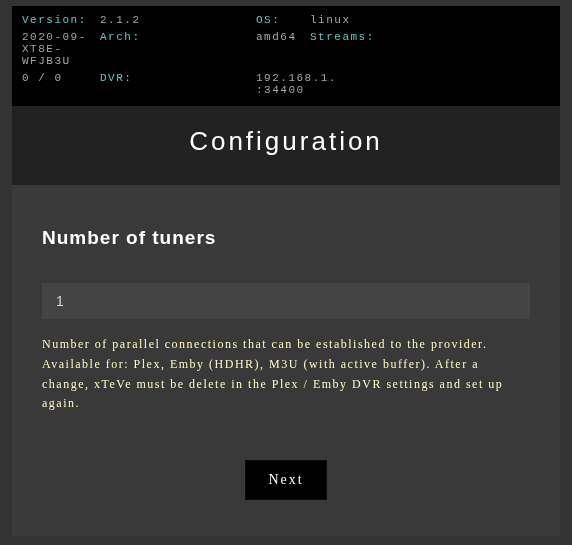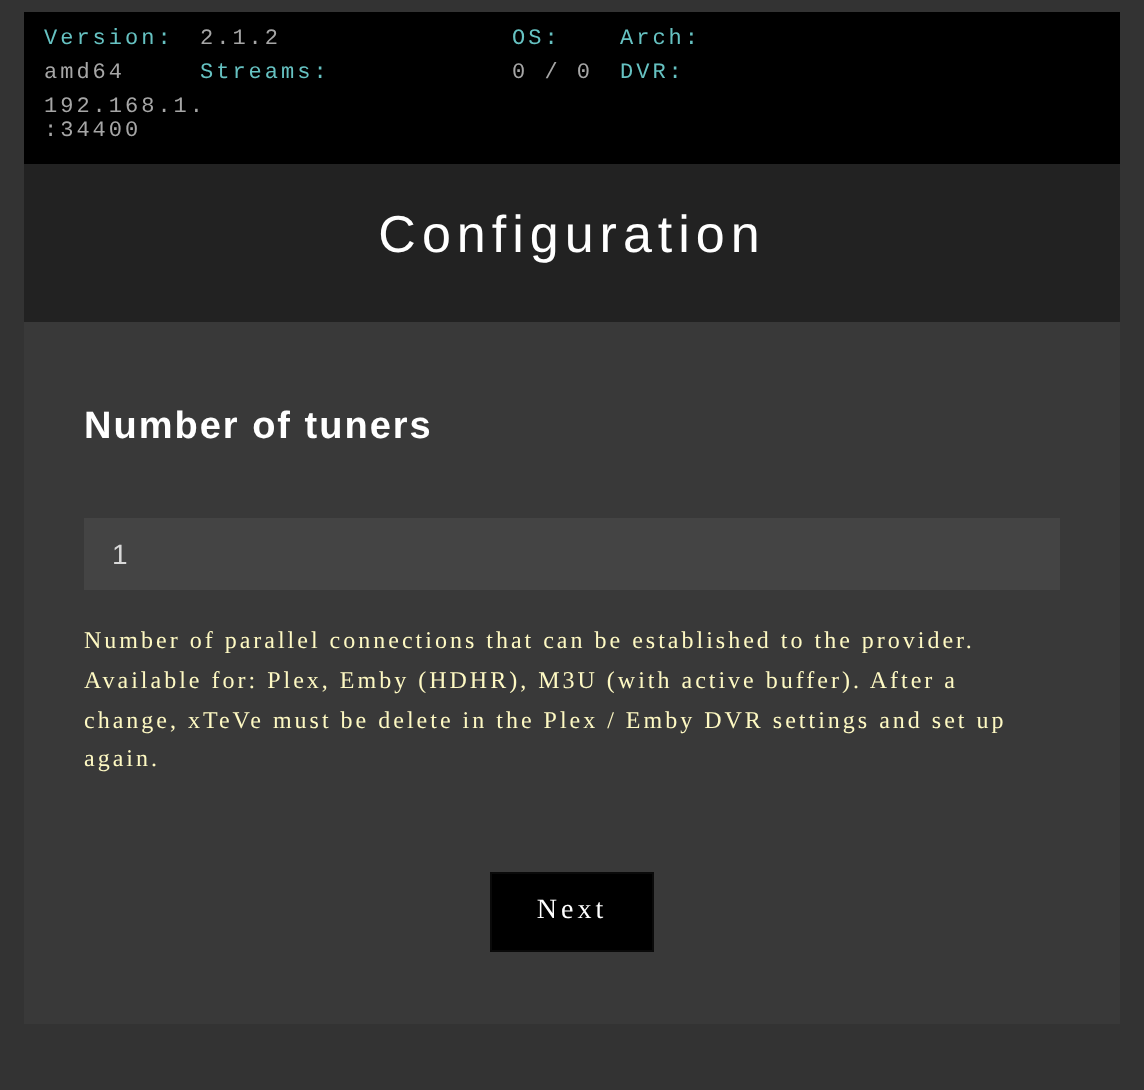--- a/index.html
+++ b/index.html
@@ -93,21 +93,23 @@
 </style>
 </head>
 <body>
 
 <div class="modal-wrap">
 
   <div class="status-bar">
     <span class="status-label">Version:</span>
     <span class="status-value">2.1.2</span>
     <span class="status-label">OS:</span>
+    <span class="status-value">linux</span>
 
+    <span class="status-value">2020-09-XT8E-WFJB3U</span>
     <span class="status-label">Arch:</span>
     <span class="status-value">amd64</span>
 
     <span class="status-label">Streams:</span>
     <span class="status-value">0 / 0</span>
     <span class="status-label">DVR:</span>
     <span class="status-value">192.168.1.  :34400</span>
   </div>
 
   <div class="panel">

